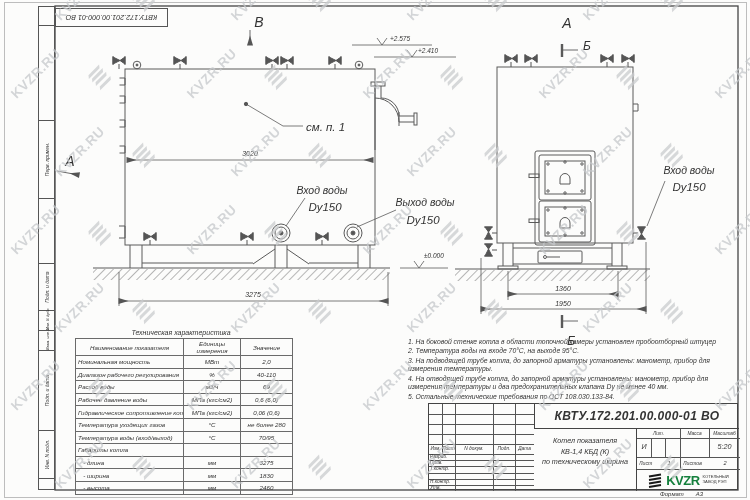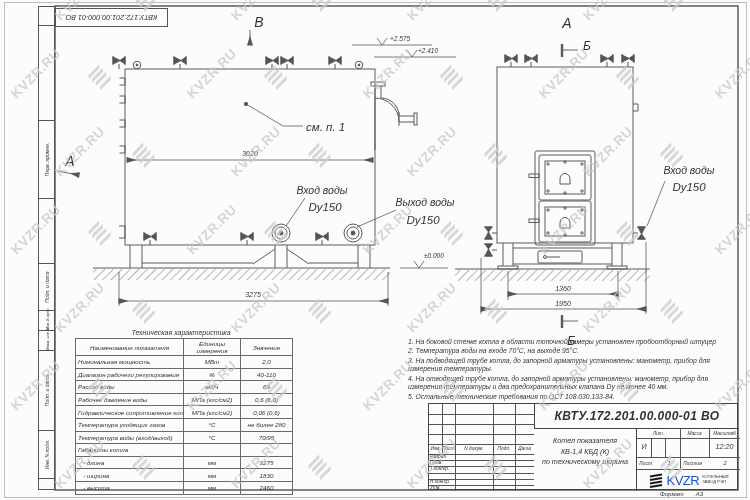--- a/index.html
+++ b/index.html
@@ -40,21 +40,21 @@
   .tb{position:absolute;left:428px;top:403px;width:310px;height:87px;border:1px solid #444;
       box-sizing:border-box;z-index:3;font-style:italic;background:transparent;}
   .tb .cell{position:absolute;box-sizing:border-box;}
   .tb-doc{left:105px;top:0;width:205px;height:25px;border-left:1px solid #444;border-bottom:1px solid #444;
           text-align:center;line-height:25px;font-size:12px;font-weight:600;letter-spacing:.4px;white-space:nowrap;}
   .tb-name{left:105px;top:25px;width:102px;height:62px;text-align:center;font-size:7.2px;line-height:10.5px;padding-top:7px;}
   .tb-right{left:207px;top:25px;width:103px;height:62px;border-left:1px solid #444;}
   .lab{position:absolute;font-size:4.8px;text-align:center;line-height:9px;height:9px;overflow:hidden;white-space:nowrap;}
   .val{position:absolute;font-size:7.2px;text-align:center;white-space:nowrap;}
   .logo-row{position:absolute;left:0;top:40px;width:103px;height:22px;display:flex;align-items:center;justify-content:center;gap:3px;}
-  .logo-kvzr{font-size:13px;font-weight:400;font-style:normal;letter-spacing:-.5px;color:#1d4ed8;}
+  .logo-kvzr{font-size:13px;font-weight:700;font-style:normal;letter-spacing:-.5px;color:#15803d;}
   .logo-sub{font-size:4.2px;line-height:4.8px;font-style:normal;color:#333;}
   .fmt{position:absolute;left:660px;top:491px;z-index:3;font-size:6px;font-style:italic;}
   .fmt span{margin-right:12px;}
 </style>
 </head>
 <body>
 
 <div class="page">
   <div class="outer-border"></div>
 
@@ -417,21 +417,21 @@
       <div class="hl" style="left:0;top:28px;width:103px;"></div>
       <div class="hl" style="left:0;top:40px;width:103px;"></div>
       <div class="vl" style="left:43px;top:0;height:40px;"></div>
       <div class="vl" style="left:72px;top:0;height:28px;"></div>
       <div class="vl" style="left:14px;top:9px;height:19px;"></div>
       <div class="vl" style="left:28px;top:9px;height:19px;"></div>
       <div class="lab" style="left:0;top:0;width:43px;">Лит.</div>
       <div class="lab" style="left:43px;top:0;width:29px;">Масса</div>
       <div class="lab" style="left:72px;top:0;width:31px;">Масштаб</div>
       <div class="val" style="left:0;top:13px;width:14px;">И</div>
-      <div class="val" style="left:72px;top:13px;width:31px;">12:20</div>
+      <div class="val" style="left:72px;top:13px;width:31px;">5:20</div>
       <div class="lab" style="left:2px;top:29px;width:20px;text-align:left;font-size:5.2px;line-height:11px;">Лист</div>
       <div class="lab" style="left:26px;top:29px;width:12px;font-size:5.6px;line-height:11px;">1</div>
       <div class="lab" style="left:46px;top:29px;width:26px;text-align:left;font-size:5.2px;line-height:11px;">Листов</div>
       <div class="lab" style="left:82px;top:29px;width:12px;font-size:5.6px;line-height:11px;">2</div>
       <div class="logo-row">
         <svg width="15" height="15" viewBox="0 0 15 15">
           <path d="M1,3.5 L13,1.5 M1,7 L13,5 M1,10.5 L13,8.5 M1,14 L13,12" stroke="#1a1a1a" stroke-width="2"></path>
         </svg>
         <span class="logo-kvzr">KVZR</span>
         <span class="logo-sub">

